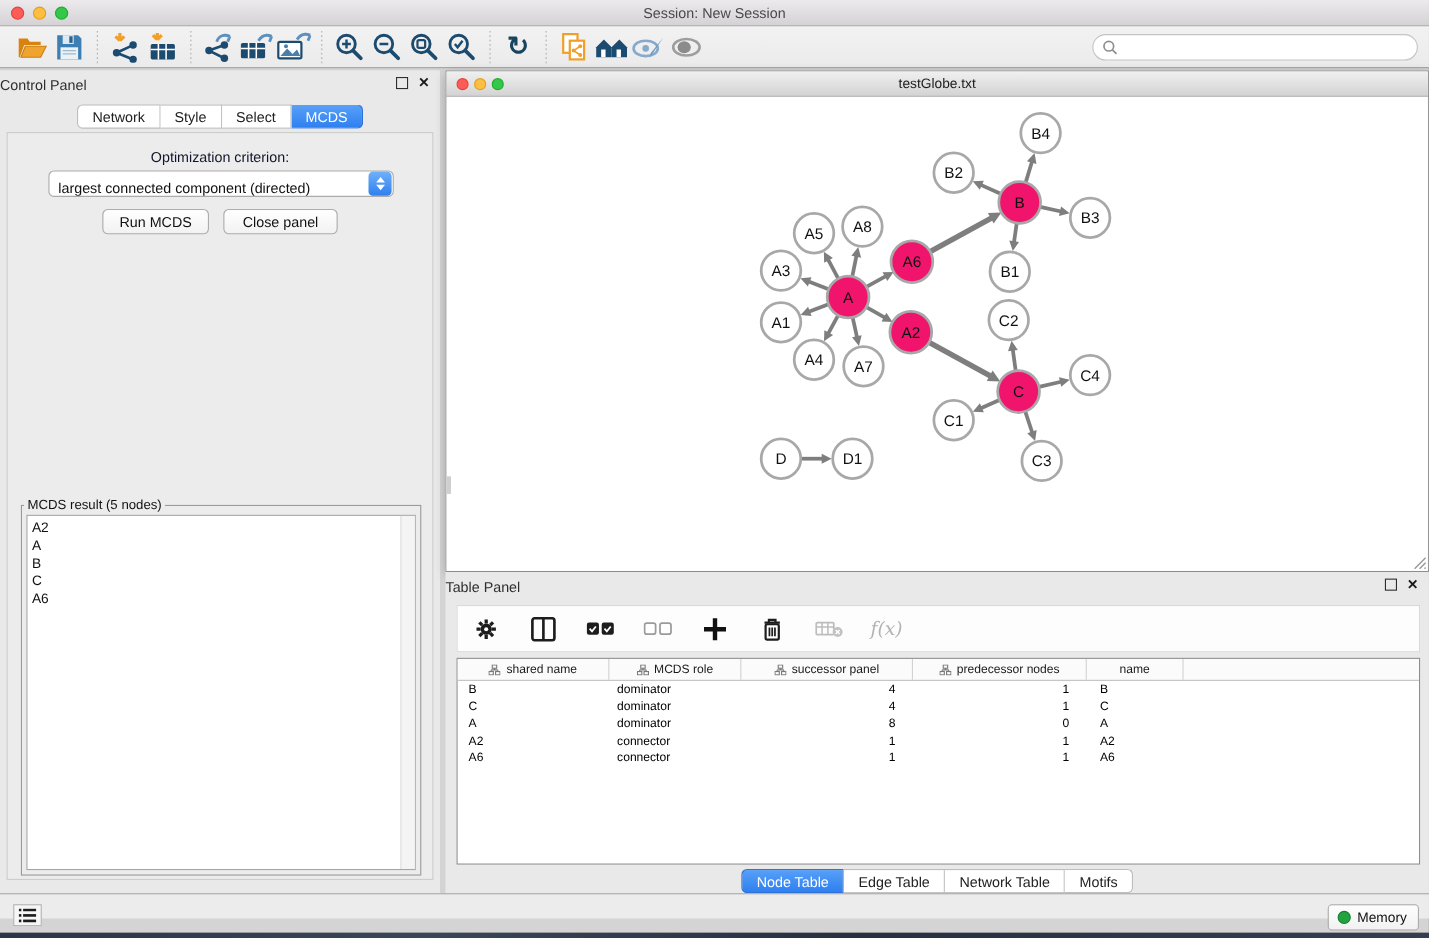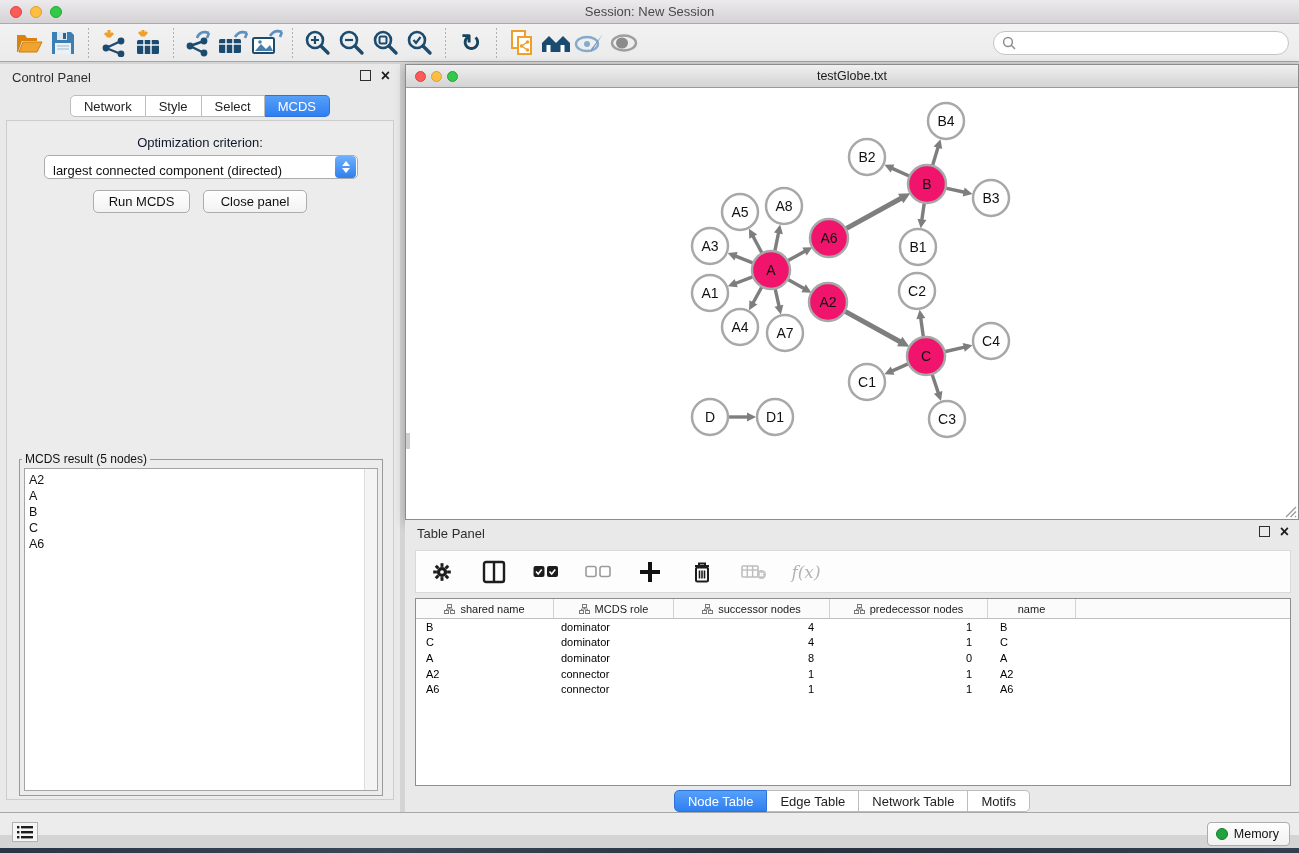--- a/index.html
+++ b/index.html
@@ -24,21 +24,21 @@
     display:flex; align-items:center; padding-left:12px; }
   .tbi { width:34px; height:30px; display:flex; align-items:center; justify-content:center; cursor:default; }
   .tb-sep { width:1px; height:30px; margin:0 8px; background-image:linear-gradient(#AFAFAF 40%, transparent 40%); background-size:1px 4px; }
   .refresh-glyph { font-size:24px; font-weight:bold; color:#17445F; line-height:1; }
   .searchbox { position:absolute; right:10px; top:7px; width:296px; height:24px; background:#FFF;
     border:1px solid #C4C4C4; border-radius:12px; display:flex; align-items:center; padding:0 8px; }
   .searchbox input { border:none; outline:none; flex:1; font-size:13px; background:transparent; margin-left:5px; }
 
   
   .panel-header { position:absolute; left:0; top:0; right:0; height:26px; display:flex; align-items:center; }
-  .panel-title { font-size:13px; color:#2E2E2E; margin-left:12px; }
+  .panel-title { font-size:13px; color:#2E2E2E; }
   .panel-btns { position:absolute; right:10px; top:6px; display:flex; gap:10px; align-items:center; }
   .float-box { width:11px; height:11px; border:1.5px solid #2E2E2E; background:transparent; }
   .close-x { font-size:16px; font-weight:bold; color:#1A1A1A; line-height:11px; }
 
   
   .seg { display:flex; height:22px; border-radius:5px; }
   .seg .tab { background:#FFF; border:1px solid #BDBDBD; border-left-width:0; font-size:13px; color:#222;
     display:flex; align-items:center; justify-content:center; padding:0 13px; cursor:default; }
   .seg .tab:first-child { border-left-width:1px; border-radius:5px 0 0 5px; }
   .seg .tab:last-child { border-radius:0 5px 5px 0; }
@@ -576,21 +576,21 @@
             </svg>
             <span>MCDS role</span>
           </div>
           <div class="nt-th" style="width: 156px;">
             <svg width="11" height="10" viewBox="0 0 11 10">
               <rect x="3.5" y="0.5" width="4" height="3" fill="none" stroke="#7A7A7A"></rect>
               <rect x="0.5" y="6.5" width="4" height="3" fill="none" stroke="#7A7A7A"></rect>
               <rect x="6.5" y="6.5" width="4" height="3" fill="none" stroke="#7A7A7A"></rect>
               <path d="M5.5 3.5 V5 M2.5 5 H8.5 M2.5 5 V6.5 M8.5 5 V6.5" stroke="#7A7A7A" fill="none"></path>
             </svg>
-            <span>successor nodes</span>
+            <span>successor panel</span>
           </div>
           <div class="nt-th" style="width: 158px;">
             <svg width="11" height="10" viewBox="0 0 11 10">
               <rect x="3.5" y="0.5" width="4" height="3" fill="none" stroke="#7A7A7A"></rect>
               <rect x="0.5" y="6.5" width="4" height="3" fill="none" stroke="#7A7A7A"></rect>
               <rect x="6.5" y="6.5" width="4" height="3" fill="none" stroke="#7A7A7A"></rect>
               <path d="M5.5 3.5 V5 M2.5 5 H8.5 M2.5 5 V6.5 M8.5 5 V6.5" stroke="#7A7A7A" fill="none"></path>
             </svg>
             <span>predecessor nodes</span>
           </div>

